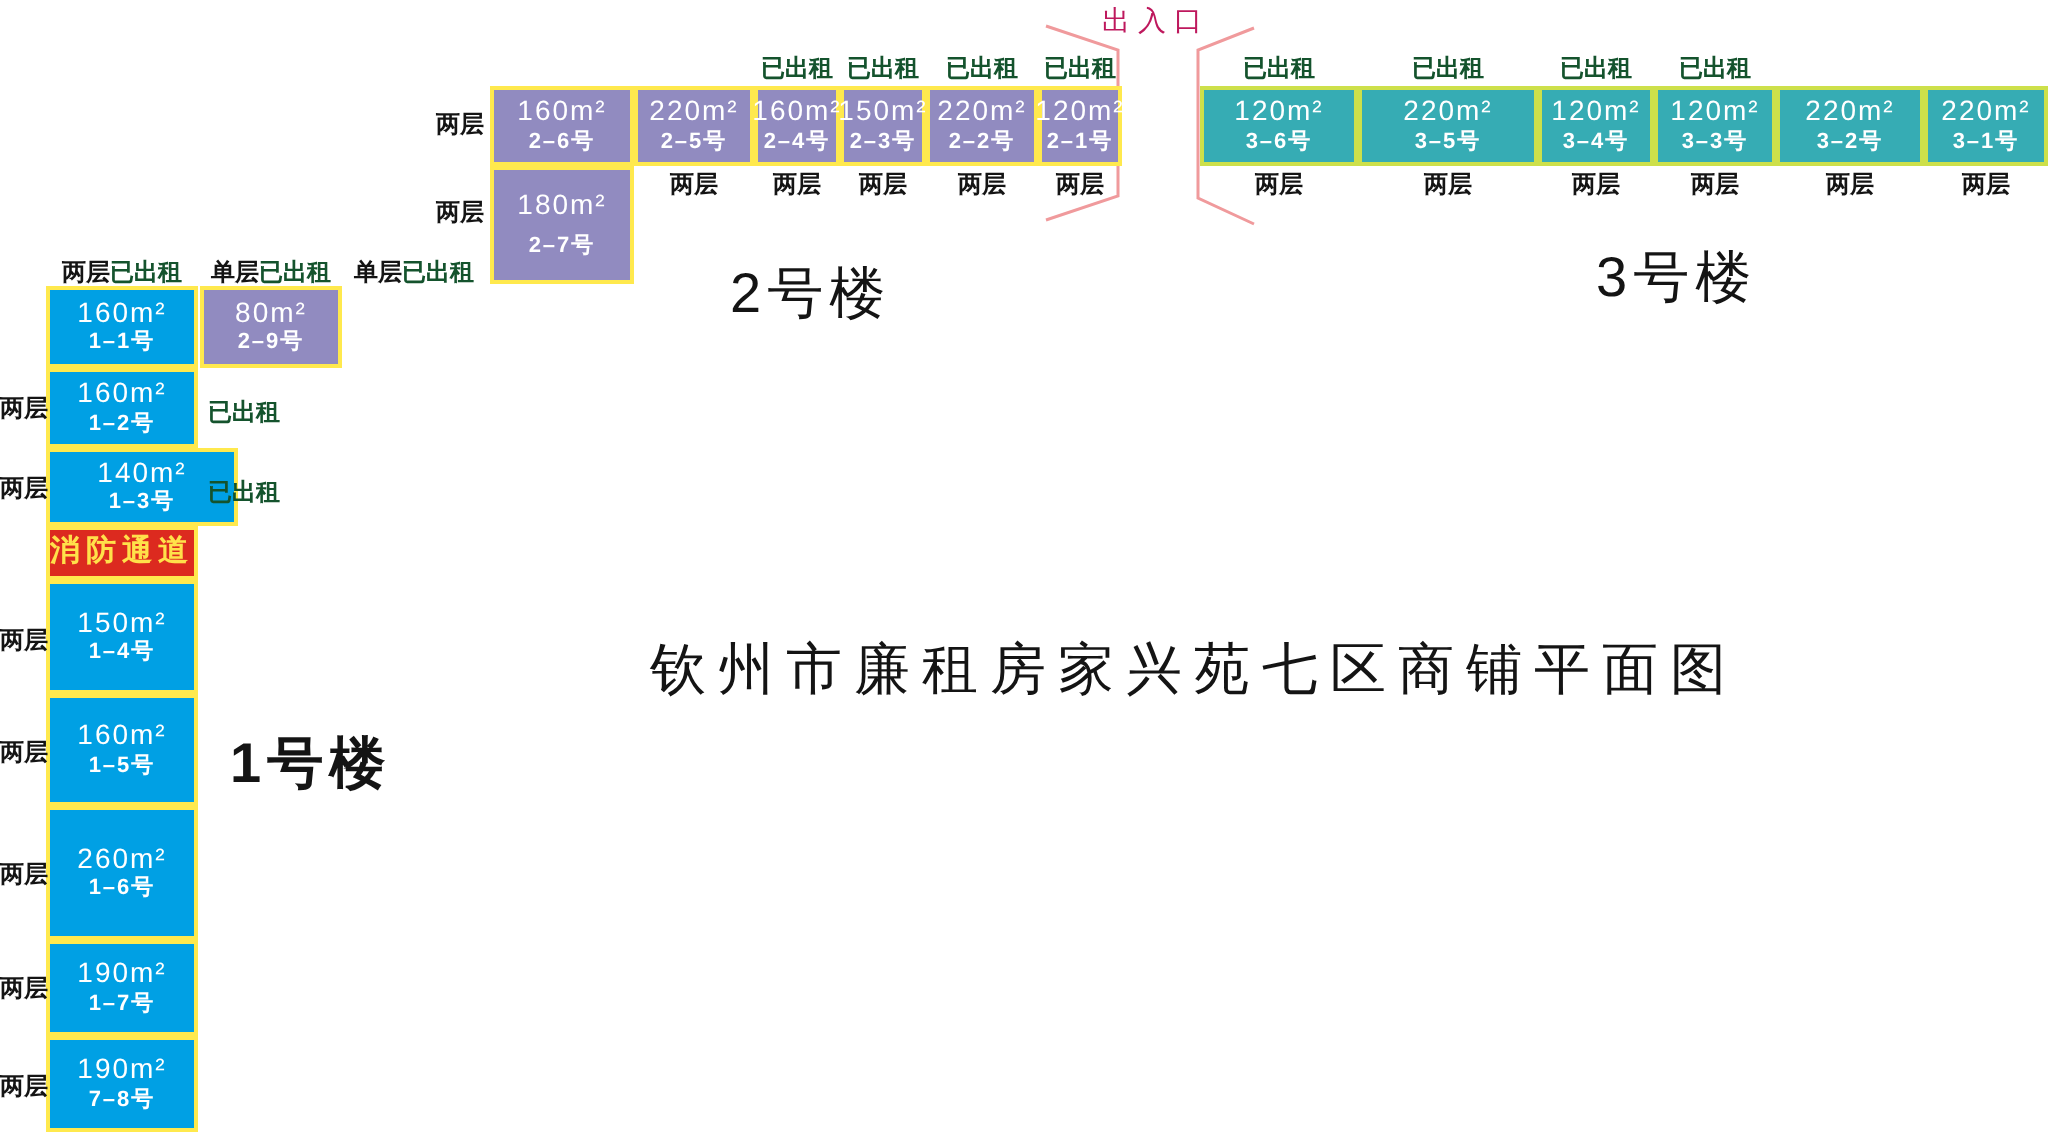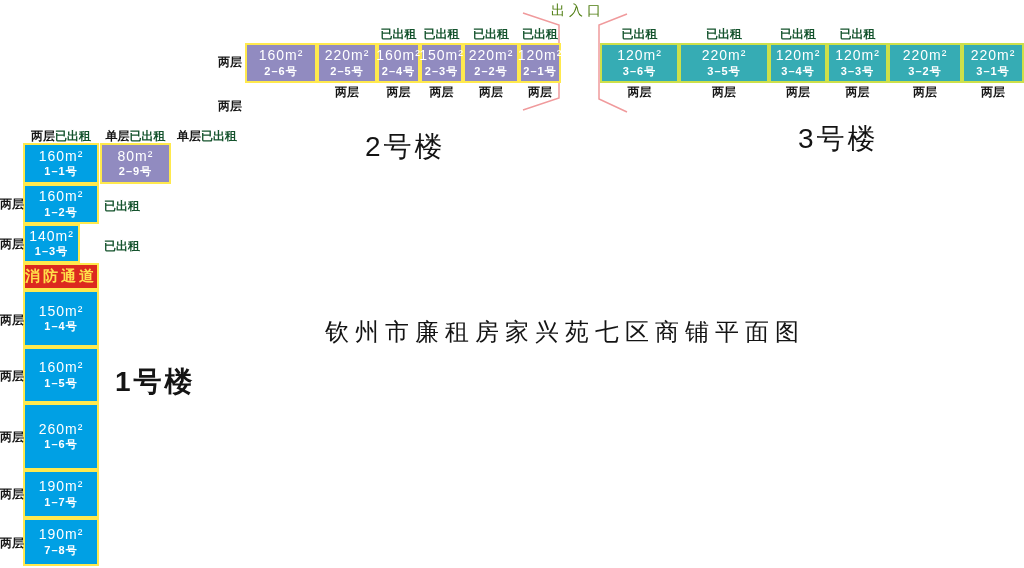--- a/index.html
+++ b/index.html
@@ -16,22 +16,22 @@
   .b2{background:#918bc0;}
   .b3{background:#36acb4;border-color:#cde04a;}
   .fire{background:#dc2a1f;color:#ffe14a;font-weight:bold;font-size:15px;letter-spacing:3px;}
   .area{font-size:14px;letter-spacing:1px;}
   .no{font-size:11px;font-weight:bold;letter-spacing:1px;}
   .lbl{position:absolute;font-size:12px;font-weight:bold;white-space:nowrap;line-height:1;}
   .rented{color:#14532d;}
   .floors{color:#141414;}
   .ctr{text-align:center;}
   .bigname{position:absolute;font-size:28px;color:#141414;letter-spacing:3px;white-space:nowrap;}
-  .title{position:absolute;font-size:24px;color:#141414;letter-spacing:6px;white-space:nowrap;}
-  .entrance{position:absolute;font-size:14px;color:#4d7c0f;letter-spacing:4px;}
+  .title{position:absolute;font-size:28px;color:#141414;letter-spacing:6px;white-space:nowrap;}
+  .entrance{position:absolute;font-size:14px;color:#be185d;letter-spacing:4px;}
   svg{position:absolute;}
 </style>
 </head>
 <body>
 
 <div id="canvas">
 
   <div class="entrance" style="left:551px;top:2px;">出入口</div>
   <svg style="left:515px;top:8px;" width="120" height="110" viewBox="0 0 120 110">
     <polyline points="8,5 44,17 44,90 8,102" fill="none" stroke="#f09a9c" stroke-width="1.5"></polyline>
@@ -68,20 +68,24 @@
     <div class="no">2–1号</div>
   </div>
 
   <div class="lbl floors" style="left:218px;top:56px;">两层</div>
   <div class="lbl floors ctr" style="left:317px;top:86px;width:60px;">两层</div>
   <div class="lbl floors ctr" style="left:377px;top:86px;width:43px;">两层</div>
   <div class="lbl floors ctr" style="left:420px;top:86px;width:43px;">两层</div>
   <div class="lbl floors ctr" style="left:463px;top:86px;width:56px;">两层</div>
   <div class="lbl floors ctr" style="left:519px;top:86px;width:42px;">两层</div>
 
+  <div class="cell b2" style="left:245px;top:83px;width:72px;height:59px;">
+    <div class="area">180m²</div>
+    <div class="no" style="margin-top:6px;">2–7号</div>
+  </div>
   <div class="lbl floors" style="left:218px;top:100px;">两层</div>
 
   <div class="bigname" style="left:365px;top:128px;">2号楼</div>
 
   <div class="lbl rented ctr" style="left:600px;top:28px;width:79px;">已出租</div>
   <div class="lbl rented ctr" style="left:679px;top:28px;width:90px;">已出租</div>
   <div class="lbl rented ctr" style="left:769px;top:28px;width:58px;">已出租</div>
   <div class="lbl rented ctr" style="left:827px;top:28px;width:61px;">已出租</div>
 
   <div class="cell b3" style="left:600px;top:43px;width:79px;height:40px;">
@@ -131,21 +135,21 @@
     <div class="no">2–9号</div>
   </div>
 
   <div class="cell b1" style="left:23px;top:184px;width:76px;height:40px;">
     <div class="area">160m²</div>
     <div class="no">1–2号</div>
   </div>
   <div class="lbl floors" style="left:0px;top:198px;">两层</div>
   <div class="lbl rented" style="left:104px;top:200px;">已出租</div>
 
-  <div class="cell b1" style="left:23px;top:224px;width:57px;height:39px;justify-content:center;">
+  <div class="cell b1" style="left:23px;top:224px;width:96px;height:39px;justify-content:center;">
     <div class="area">140m²</div>
     <div class="no">1–3号</div>
   </div>
   <div class="lbl floors" style="left:0px;top:238px;">两层</div>
   <div class="lbl rented" style="left:104px;top:240px;">已出租</div>
 
   <div class="cell fire" style="left:23px;top:263px;width:76px;height:27px;">消防通道</div>
 
   <div class="cell b1" style="left:23px;top:290px;width:76px;height:57px;">
     <div class="area">150m²</div>

